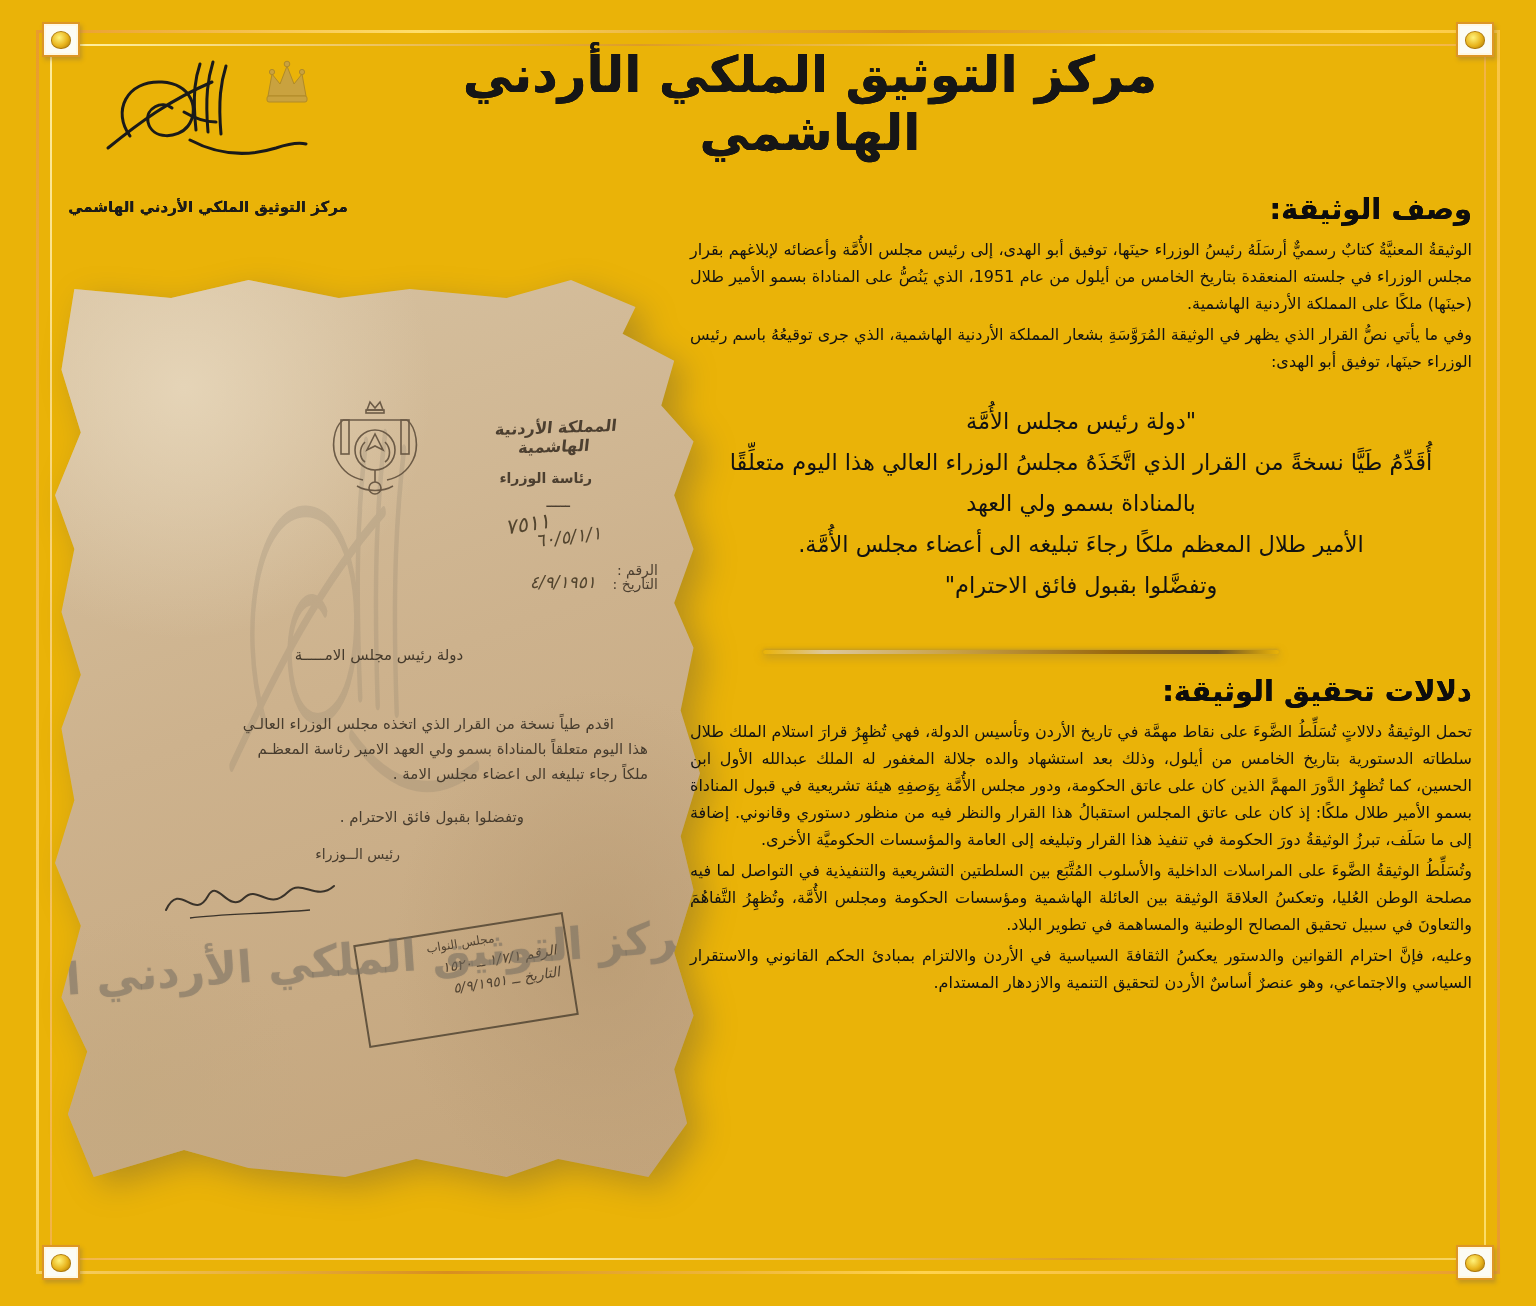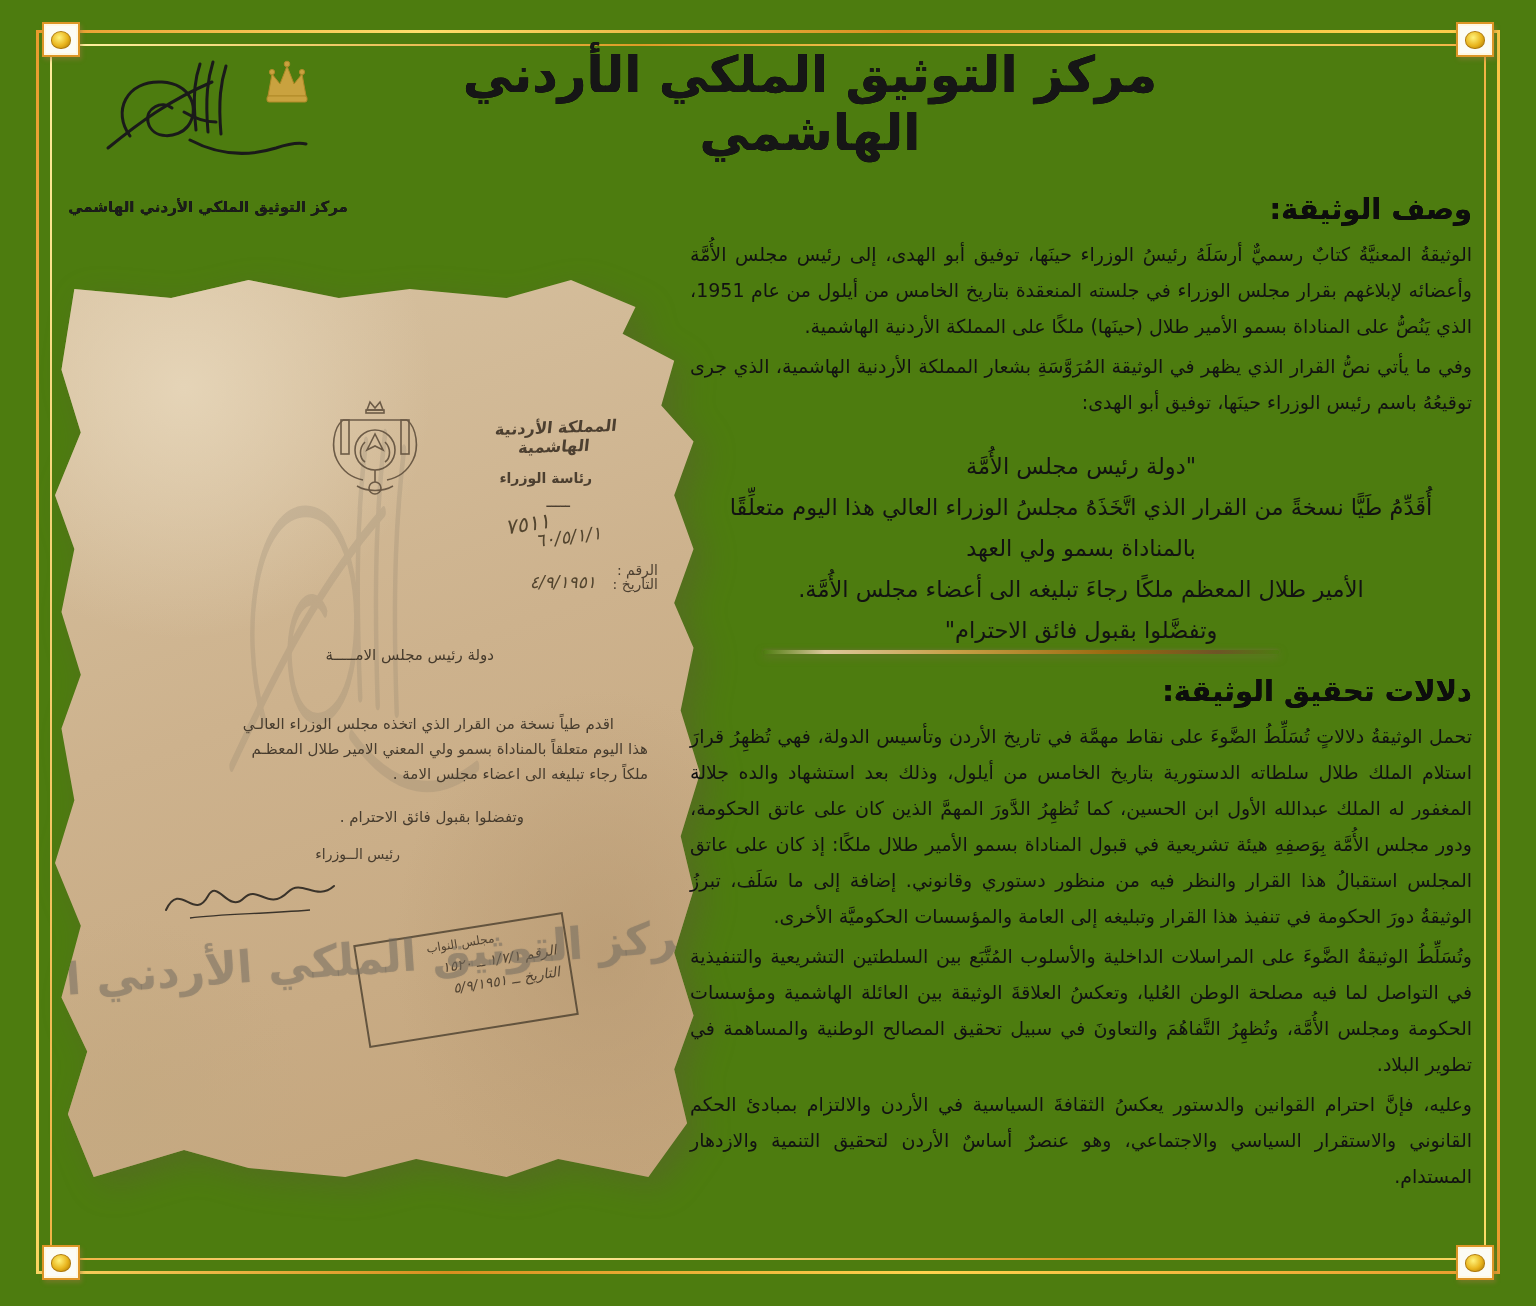--- a/index.html
+++ b/index.html
@@ -4,21 +4,21 @@
 <style>
   html,body{margin:0;padding:0;}
   body{
     width:1536px;height:1306px;
     font-family:"DejaVu Sans",sans-serif;
     background:#f7f7f0;
     position:relative;overflow:hidden;
   }
   .page{
     position:absolute;inset:0;
-    background:#4d7c0f;
+    background:#eab308;
   }
   
   .frame-outer{
     position:absolute;top:30px;bottom:32px;left:36px;right:36px;
     border:3px solid #e0962d;
     border-image:linear-gradient(110deg,#e89b2d,#ffdf6b 20%,#d88f1f 45%,#ffd34e 70%,#e89b2d) 1;
     pointer-events:none;
   }
   .frame-inner{
     position:absolute;top:44px;bottom:46px;left:50px;right:50px;
@@ -81,21 +81,21 @@
     transform:skewX(-8deg) rotate(-2deg);text-align:center;color:#4c3f30;}
   .doc-office{top:190px;right:108px;font-size:14px;font-weight:bold;color:#4c3f30;}
   .doc-dash{top:212px;right:130px;font-size:16px;color:#4c3f30;}
   .doc-refnum{top:232px;right:150px;font-size:21px;font-style:italic;color:#53452f;
     transform:rotate(-9deg);letter-spacing:4px;}
   .doc-number-label{top:258px;right:42px;font-size:14px;color:#4c3f30;margin-top:24px;}
   .doc-number-value{top:246px;right:98px;font-size:18px;font-style:italic;color:#53452f;
     transform:rotate(-7deg);letter-spacing:3px;}
   .doc-date-label{top:296px;right:42px;font-size:14px;color:#4c3f30;}
   .doc-date-value{top:292px;right:104px;font-size:17px;font-style:italic;color:#53452f;letter-spacing:2px;}
-  .doc-salutation{top:366px;right:206px;width:230px;font-size:15px;color:#453a2c;}
+  .doc-salutation{top:366px;right:206px;width:230px;font-size:15px;color:#453a2c;text-align:center;}
   .doc-body{top:432px;right:52px;width:535px;font-size:15px;line-height:25px;
     color:#473c2e;text-align:justify;}
   .doc-body .l1{position:static;display:block;text-indent:34px;}
   .doc-body .l2,.doc-body .l3{position:static;display:block;}
   .doc-closing{top:528px;right:176px;font-size:15px;color:#473c2e;}
   .doc-sig-title{top:566px;right:300px;font-size:14px;color:#473c2e;}
   .doc-signature{top:590px;right:360px;}
   .doc-stamp{
     top:648px;right:128px;width:212px;height:104px;
     transform:rotate(-9deg);
@@ -122,21 +122,21 @@
     position:absolute;left:690px;width:782px;
     direction:rtl;color:#121212;
   }
   .desc{top:192px;}
   .summary{top:674px;}
   .content h2{
     margin:0 0 10px 0;font-size:29px;font-weight:bold;color:#0d0d0d;
     text-shadow:0 0 .5px #000;
   }
   .content p{
-    margin:0 0 4px 0;font-size:19px;line-height:36px;
+    margin:0 0 4px 0;font-size:16px;line-height:27px;
     text-align:justify;
   }
   .quote{margin-top:26px;text-align:center;font-size:22.5px;line-height:41px;}
   .quote div{display:block;}
 
   .divider{
     position:absolute;top:650px;left:763px;width:516px;height:4px;
     border-radius:3px;
     background:linear-gradient(90deg,
       rgba(216,199,162,0) 0%, #dcc79b 12%, #c79f44 38%,
@@ -226,21 +226,21 @@
       <div class="doc-refnum">٧٥١١</div>
       <div class="doc-number-label">الرقم :</div>
       <div class="doc-number-value">٦٠/٥/١/١</div>
       <div class="doc-date-label">التاريخ :</div>
       <div class="doc-date-value">٤/٩/١٩٥١</div>
 
       <div class="doc-salutation">دولة رئيس مجلس الامـــــة</div>
 
       <div class="doc-body">
         <span class="l1">اقدم طياً نسخة من القرار الذي اتخذه مجلس الوزراء العالـي</span>
-        <span class="l2">هذا اليوم متعلقاً بالمناداة بسمو ولي المعني الامير طلال المعظـم</span>
+        <span class="l2">هذا اليوم متعلقاً بالمناداة بسمو ولي العهد الامير رئاسة المعظـم</span>
         <span class="l3">ملكاً رجاء تبليغه الى اعضاء مجلس الامة .</span>
       </div>
 
       <div class="doc-closing">وتفضلوا بقبول فائق الاحترام .</div>
       <div class="doc-sig-title">رئيس الــوزراء</div>
 
       <svg class="doc-signature" width="180" height="55" viewBox="0 0 180 55">
         <path d="M6,40 C20,10 34,52 48,26 C58,8 68,44 84,28 C98,14 108,42 128,22 C142,8 156,32 174,16" fill="none" stroke="#3a332a" stroke-width="2" stroke-linecap="round"></path>
         <path d="M30,48 C60,44 100,44 150,40" fill="none" stroke="#3a332a" stroke-width="1.4"></path>
       </svg>

